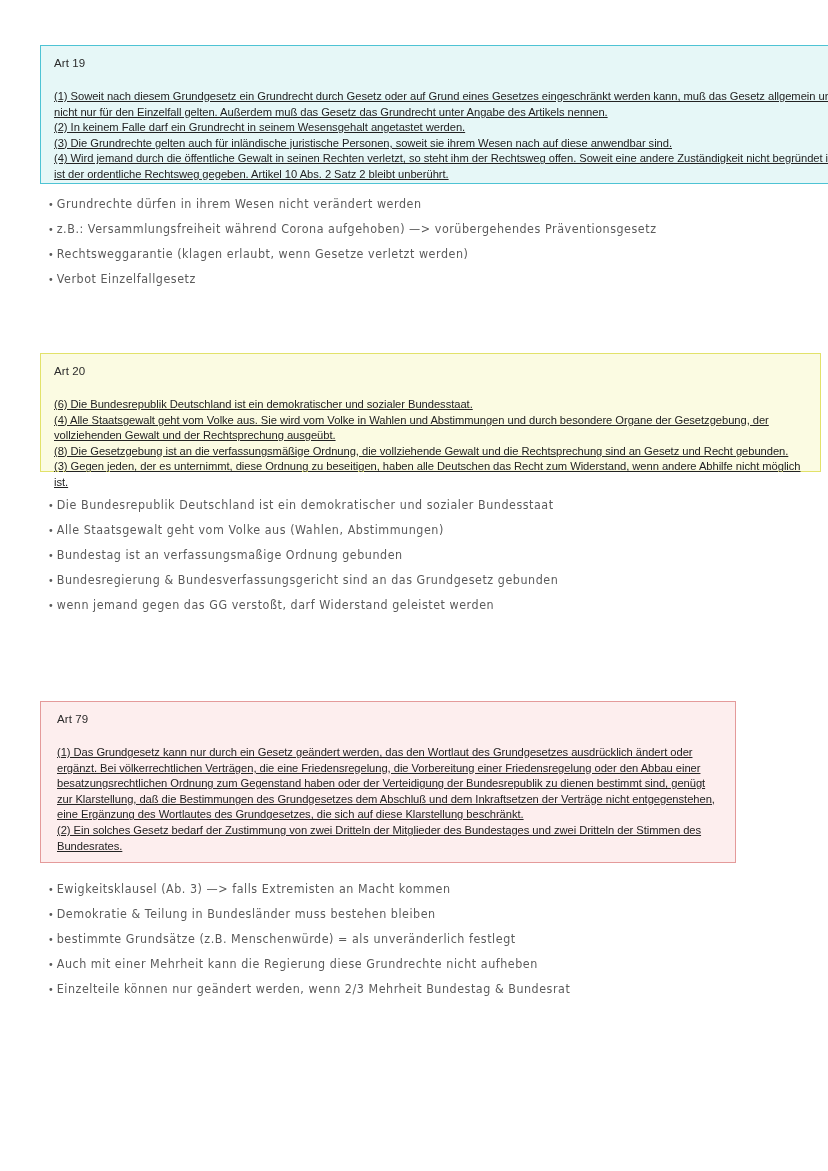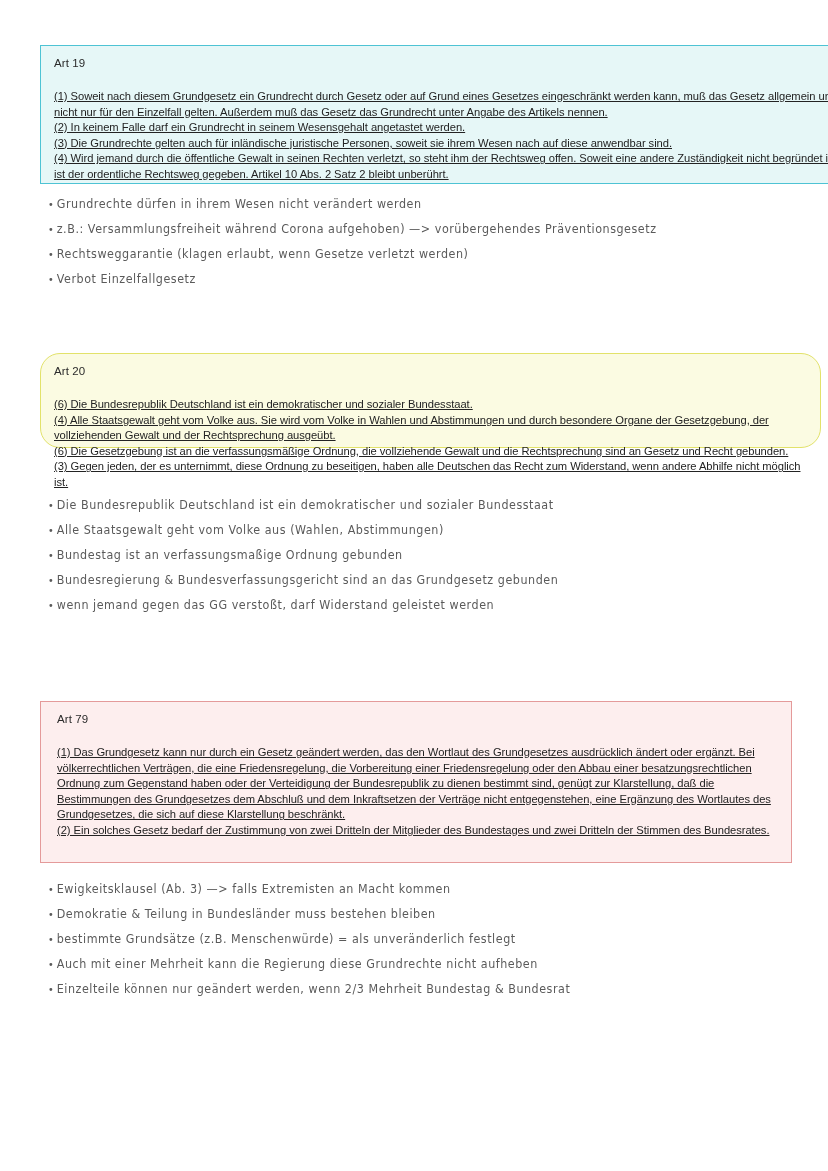--- a/index.html
+++ b/index.html
@@ -50,29 +50,28 @@
     top: 45px;
     width: 816px;
     height: 139px;
     background: #e6f7f7;
     border-color: #4ec3d4;
   }
   #box-art20 {
     left: 40px;
     top: 353px;
     width: 781px;
-    height: 95px;
+    height: 119px;
     background: #fbfbe2;
     border-color: #e2e26a;
-    border-radius: 20px;
   }
   #box-art79 {
     left: 40px;
     top: 701px;
-    width: 752px;
+    width: 696px;
     height: 162px;
     background: #fdeeee;
     border-color: #e49a9a;
     padding-left: 16px;
   }
 
   
   .notes {
     position: absolute;
     left: 48px;
@@ -118,21 +117,21 @@
     <div class="note-line"><span class="bullet">•</span><span>z.B.: Versammlungsfreiheit während Corona aufgehoben)  —&gt; vorübergehendes Präventionsgesetz</span></div>
     <div class="note-line"><span class="bullet">•</span><span>Rechtsweggarantie (klagen erlaubt, wenn Gesetze verletzt werden)</span></div>
     <div class="note-line"><span class="bullet">•</span><span>Verbot Einzelfallgesetz</span></div>
   </div>
 
   <div class="art-box" id="box-art20" style="border-color: rgb(226, 226, 106); background: rgb(251, 251, 226);">
     <div class="art-title">Art 20</div>
     <div class="art-body">
       <p>(6) Die Bundesrepublik Deutschland ist ein demokratischer und sozialer Bundesstaat.</p>
       <p>(4) Alle Staatsgewalt geht vom Volke aus. Sie wird vom Volke in Wahlen und Abstimmungen und durch besondere Organe der Gesetzgebung, der vollziehenden Gewalt und der Rechtsprechung ausgeübt.</p>
-      <p>(6) Die Gesetzgebung ist an die verfassungsmäßige Ordnung, die vollziehende Gewalt und die Rechtsprechung sind an Gesetz und Recht gebunden.</p>
+      <p>(8) Die Gesetzgebung ist an die verfassungsmäßige Ordnung, die vollziehende Gewalt und die Rechtsprechung sind an Gesetz und Recht gebunden.</p>
       <p>(3) Gegen jeden, der es unternimmt, diese Ordnung zu beseitigen, haben alle Deutschen das Recht zum Widerstand, wenn andere Abhilfe nicht möglich ist.</p>
     </div>
   </div>
 
   <div class="notes" id="notes-art20">
     <div class="note-line"><span class="bullet">•</span><span>Die Bundesrepublik Deutschland ist ein demokratischer und sozialer Bundesstaat</span></div>
     <div class="note-line"><span class="bullet">•</span><span>Alle Staatsgewalt geht vom Volke aus (Wahlen, Abstimmungen)</span></div>
     <div class="note-line"><span class="bullet">•</span><span>Bundestag ist an verfassungsmaßige Ordnung gebunden</span></div>
     <div class="note-line"><span class="bullet">•</span><span>Bundesregierung &amp; Bundesverfassungsgericht sind an das Grundgesetz gebunden</span></div>
     <div class="note-line"><span class="bullet">•</span><span>wenn jemand gegen das GG verstoßt, darf Widerstand geleistet werden</span></div>

